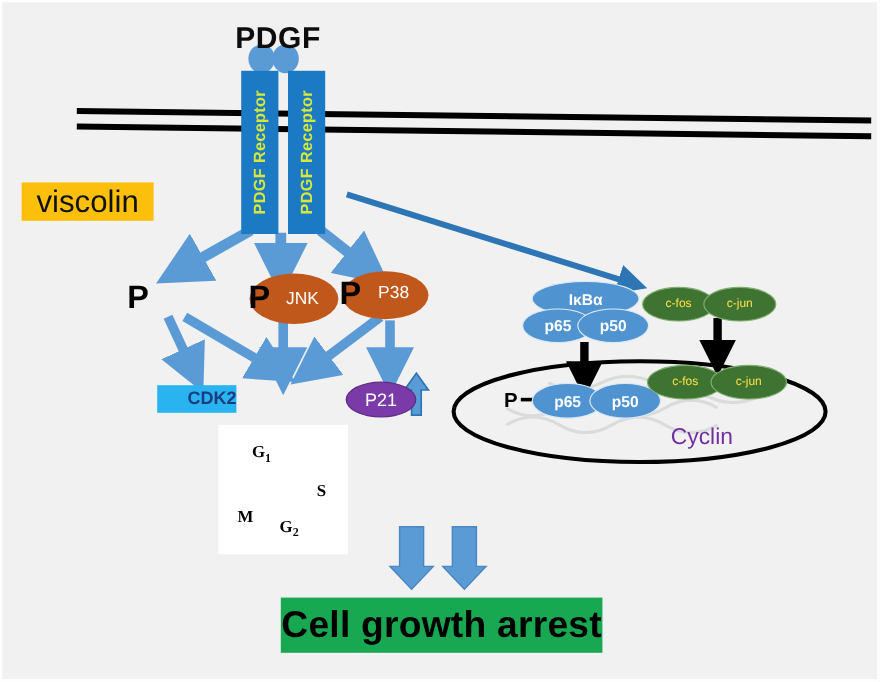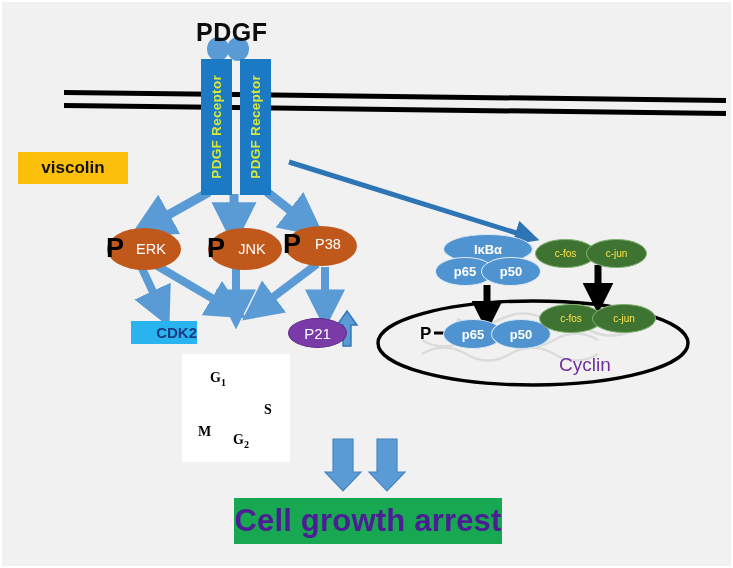--- a/index.html
+++ b/index.html
@@ -57,36 +57,36 @@
 
   
   .viscolin-box {
     position: absolute;
     background: #fcc00c;
     display: flex;
     align-items: center;
     justify-content: center;
   }
   .viscolin-box span {
-    font-size: 17px;
-    font-weight: bold;
+    font-size: 26px;
+    font-weight: normal;
     color: #111111;
     text-align: right;
   }
   .arrest-box {
     position: absolute;
     background: #18a851;
     display: flex;
     align-items: center;
     justify-content: center;
   }
   .arrest-box span {
     font-size: 31px;
     font-weight: bold;
-    color: #4c1d95;
+    color: #000000;
     letter-spacing: 0.2px;
   }
 
   
   .compartment {
     font-size: 19px;
     color: #7030a0;
     font-weight: normal;
   }
 
@@ -274,23 +274,20 @@
   <div class="receptor" style="left:238px; top:57px; width:31px; height:136px;">
     <span>PDGF Receptor</span>
   </div>
 
   <div class="lbl compartment" style="left:557px; top:352px;">Cyclin</div>
 
   <div class="viscolin-box" style="left:16px; top:150px; width:110px; height:32px;">
     <span>viscolin</span>
   </div>
 
-  <div class="oval kinase" style="left:105px; top:226px; width:74px; height:42px;">
-    <span style="margin-left:14px;">ERK</span>
-  </div>
   <div class="pmark" style="left:104px; top:233px;">P</div>
 
   <div class="oval kinase" style="left:206px; top:226px; width:74px; height:42px;">
     <span style="margin-left:14px;">JNK</span>
   </div>
   <div class="pmark" style="left:205px; top:233px;">P</div>
 
   <div class="oval kinase" style="left:283px; top:224px; width:72px; height:40px;">
     <span style="margin-left:14px; margin-bottom:5px;">P38</span>
   </div>

